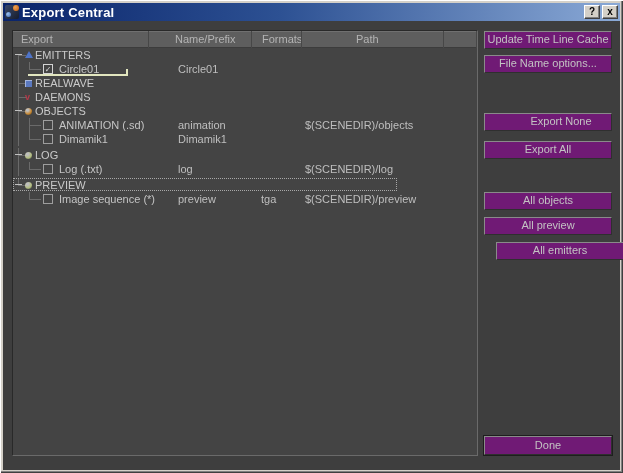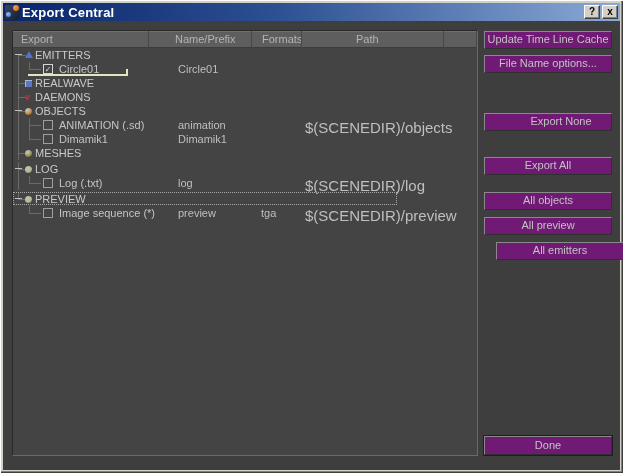--- a/index.html
+++ b/index.html
@@ -59,32 +59,32 @@
   .icon.vee { background:none; color:var(--c); font:bold 9px/8px "Liberation Sans",sans-serif; width:auto; top:3px; }
 
   .slabel { position:absolute; left:22px; top:1px; font-size:11px; color:#cacaca; white-space:nowrap; }
   .ilabel { position:absolute; left:46px; top:1px; font-size:11px; color:#c4c4c4; white-space:nowrap; }
   .cbox { position:absolute; left:30px; top:2px; width:10px; height:10px; border:1px solid #9e9e9e;
           color:#dcdcdc; font:bold 8px/9px "DejaVu Sans",sans-serif; text-align:center; }
   .cbox.checked { border-color:#d4d4d4; }
 
   .c-name { position:absolute; left:165px; top:1px; font-size:11px; color:#bfbfbf; white-space:nowrap; }
   .c-fmt  { position:absolute; left:248px; top:1px; font-size:11px; color:#bfbfbf; white-space:nowrap; }
-  .c-path { position:absolute; left:292px; top:1px; font-size:15px; color:#bfbfbf; white-space:nowrap; }
+  .c-path { position:absolute; left:292px; top:1px; font-size:11px; color:#bfbfbf; white-space:nowrap; }
 
   .uline { position:absolute; left:15px; top:12px; width:100px; height:2px; background:var(--ul,#e2e6bf); }
   .uline::after { content:""; position:absolute; right:0; top:-5px; width:2px; height:5px; background:var(--ul,#e2e6bf); }
   .frect { position:absolute; left:0; top:0; width:384px; height:13px; border:1px dotted #a8a8a8; }
 
   
   .btn { position:absolute; left:484px; width:128px; height:18px; background:#701a75;
          border:1px solid; border-color:#8a8a8a #2f2f2f #2f2f2f #8a8a8a;
          color:#c3c3c3; font-size:11px; text-align:center; line-height:15px; cursor:default; white-space:nowrap; }
   #b-update { top:31px; }  #b-fno { top:55px; }
-  #b-en { top:113px;padding-left:26px; }     #b-ea { top:157px; }
+  #b-en { top:113px;padding-left:26px; }     #b-ea { top:141px; }
   #b-ao { top:192px; }     #b-am { top:217px; }  #b-ae { top:242px;margin-left:12px; }
   #b-done { top:436px; height:19px; line-height:16px; box-shadow:0 0 0 1px #1e1e1e; }
 </style>
 </head>
 <body>
 
 <div class="frame"></div>
 <div class="client"></div>
 
 <div class="titlebar">
@@ -150,26 +150,20 @@
         <div class="c-path">$(SCENEDIR)/objects</div>
       </div>
       <div class="row">
         <div class="ln ln-root"></div>
         <div class="ln ln-child last"></div>
         <div class="ln ln-cdash"></div>
         <div class="cbox"></div>
         <div class="ilabel">Dimamik1</div>
         <div class="c-name">Dimamik1</div>
       </div>
-      <div class="row">
-        <div class="ln ln-root"></div>
-        <div class="ln ln-dash"></div>
-        <div class="icon ball" style="--c: #9a9148;"></div>
-        <div class="slabel">MESHES</div>
-      </div>
       <div class="row gap">
         <div class="ln ln-root"></div>
         <div class="ln ln-dash"></div>
         <div class="expander"></div>
         <div class="icon ball" style="--c: #b2bd7e;"></div>
         <div class="slabel">LOG</div>
       </div>
       <div class="row">
         <div class="ln ln-root"></div>
         <div class="ln ln-child last"></div>

